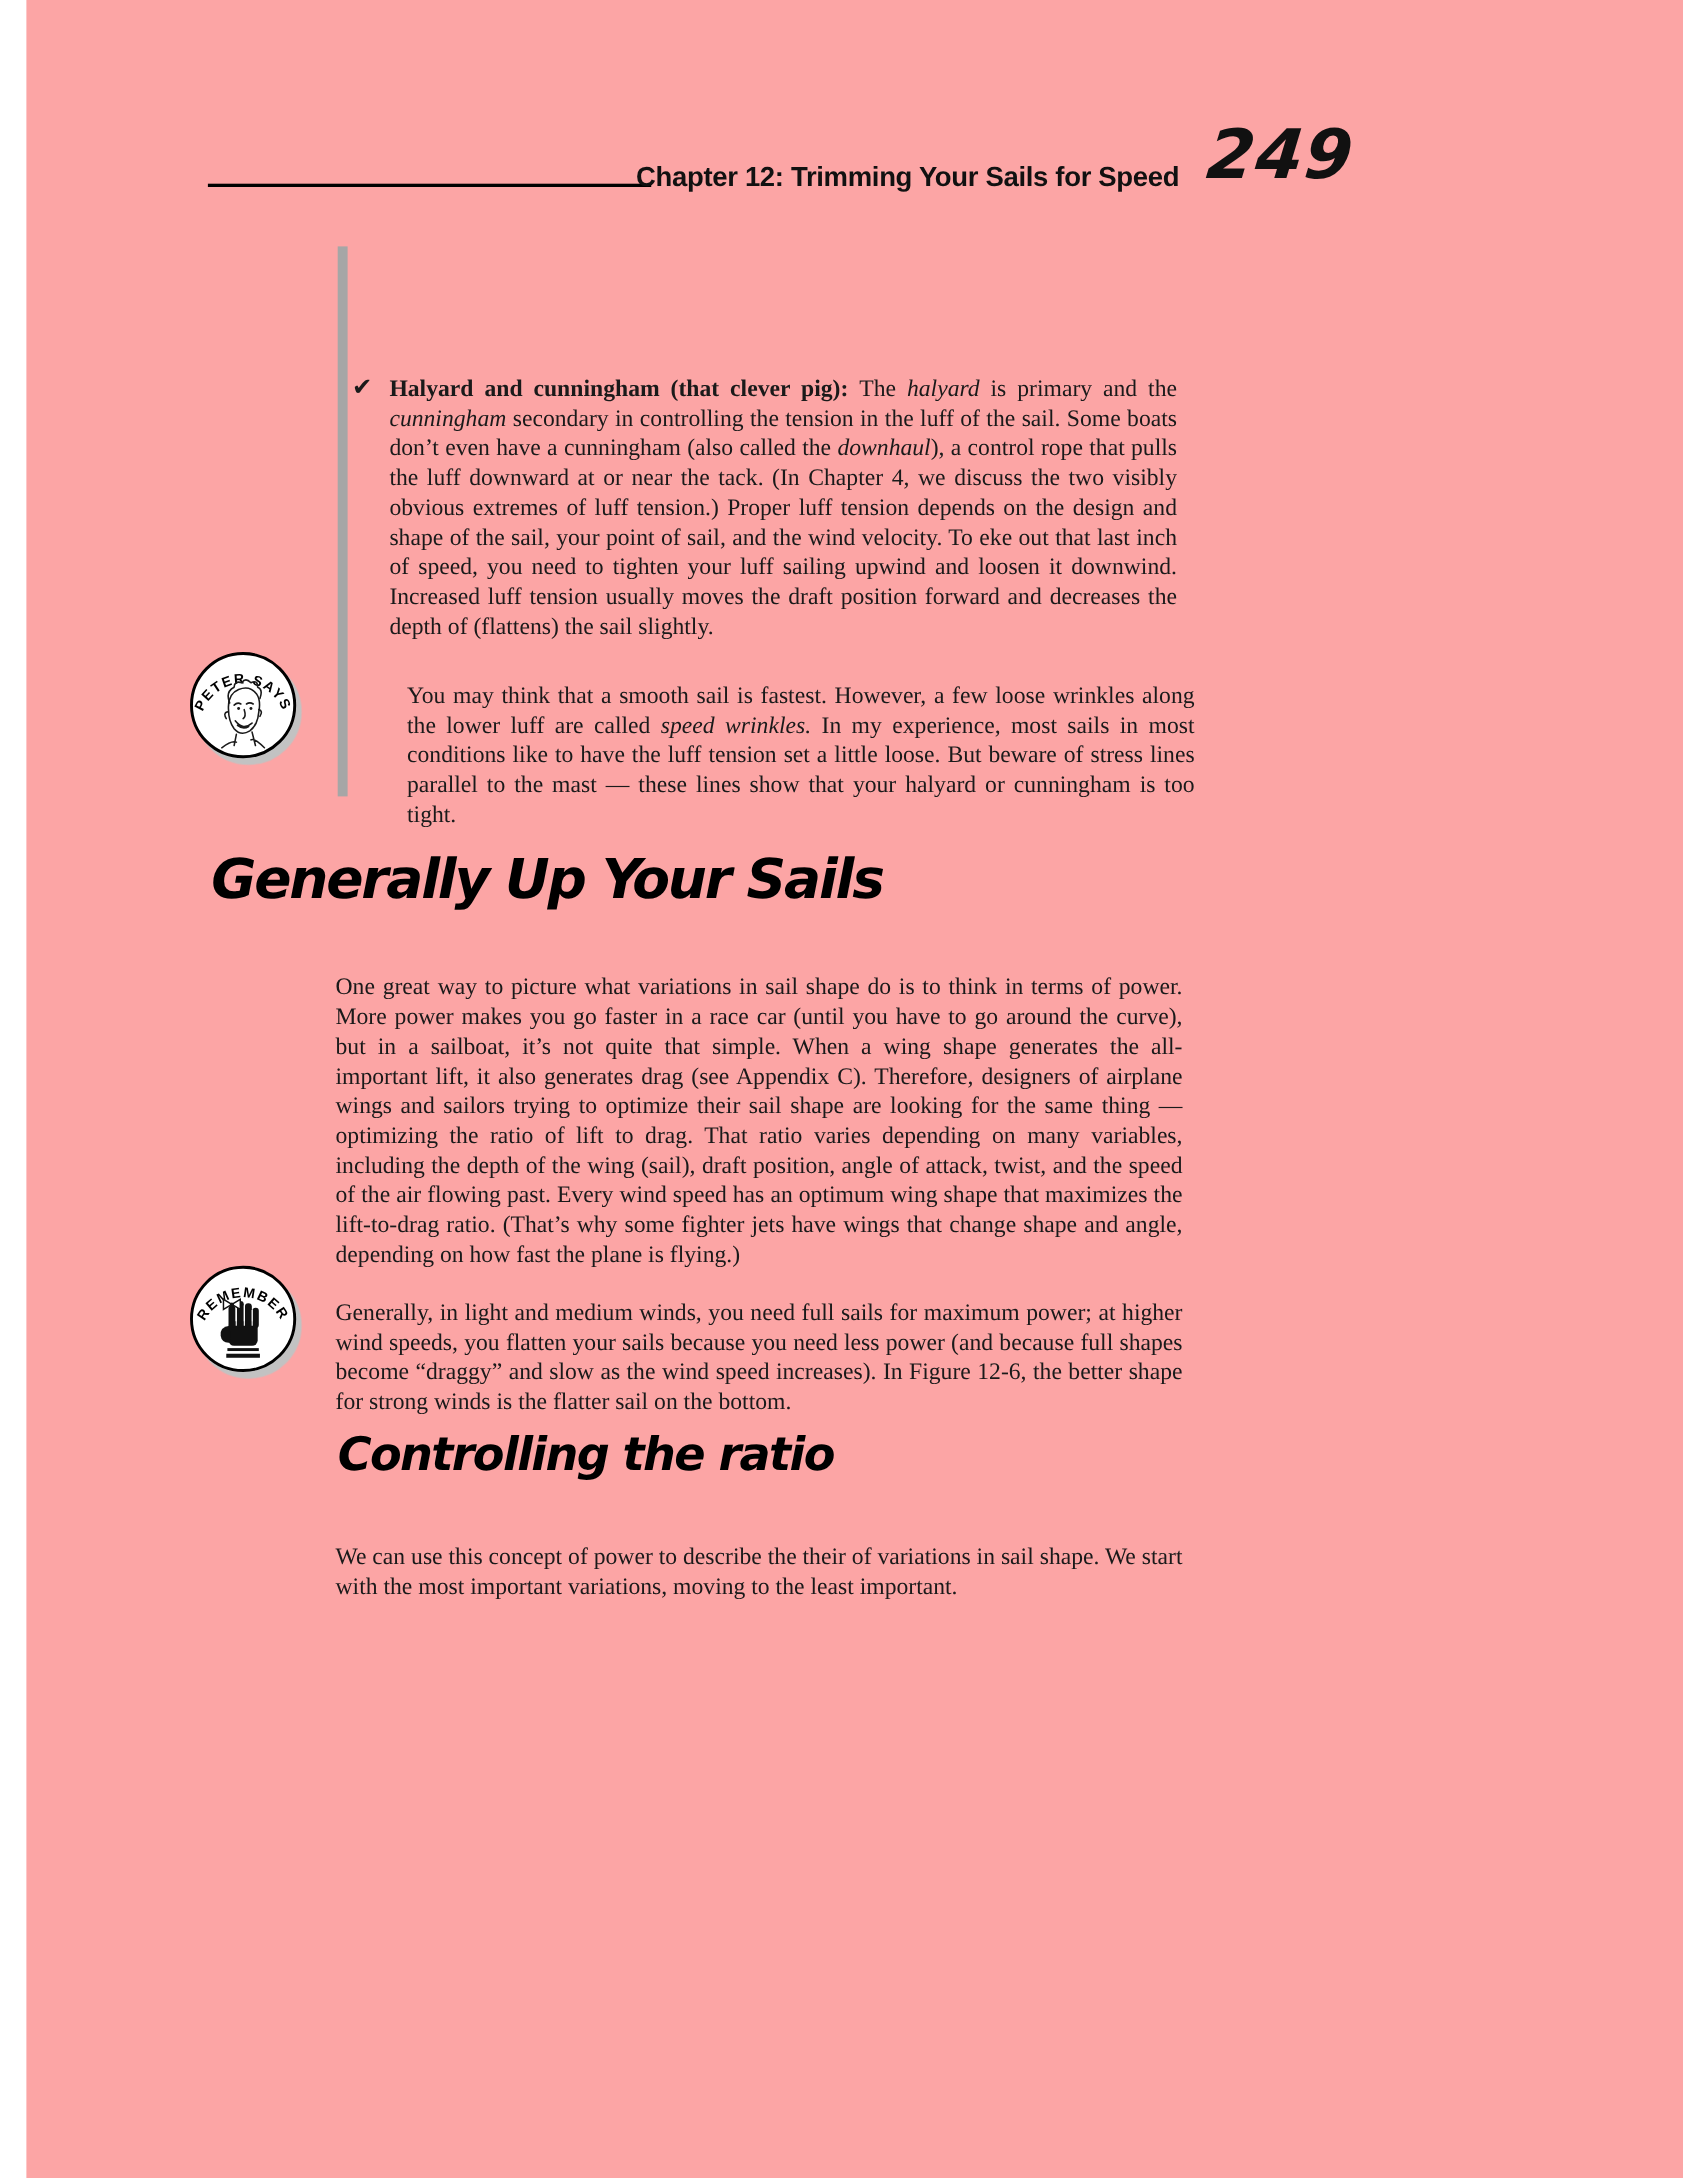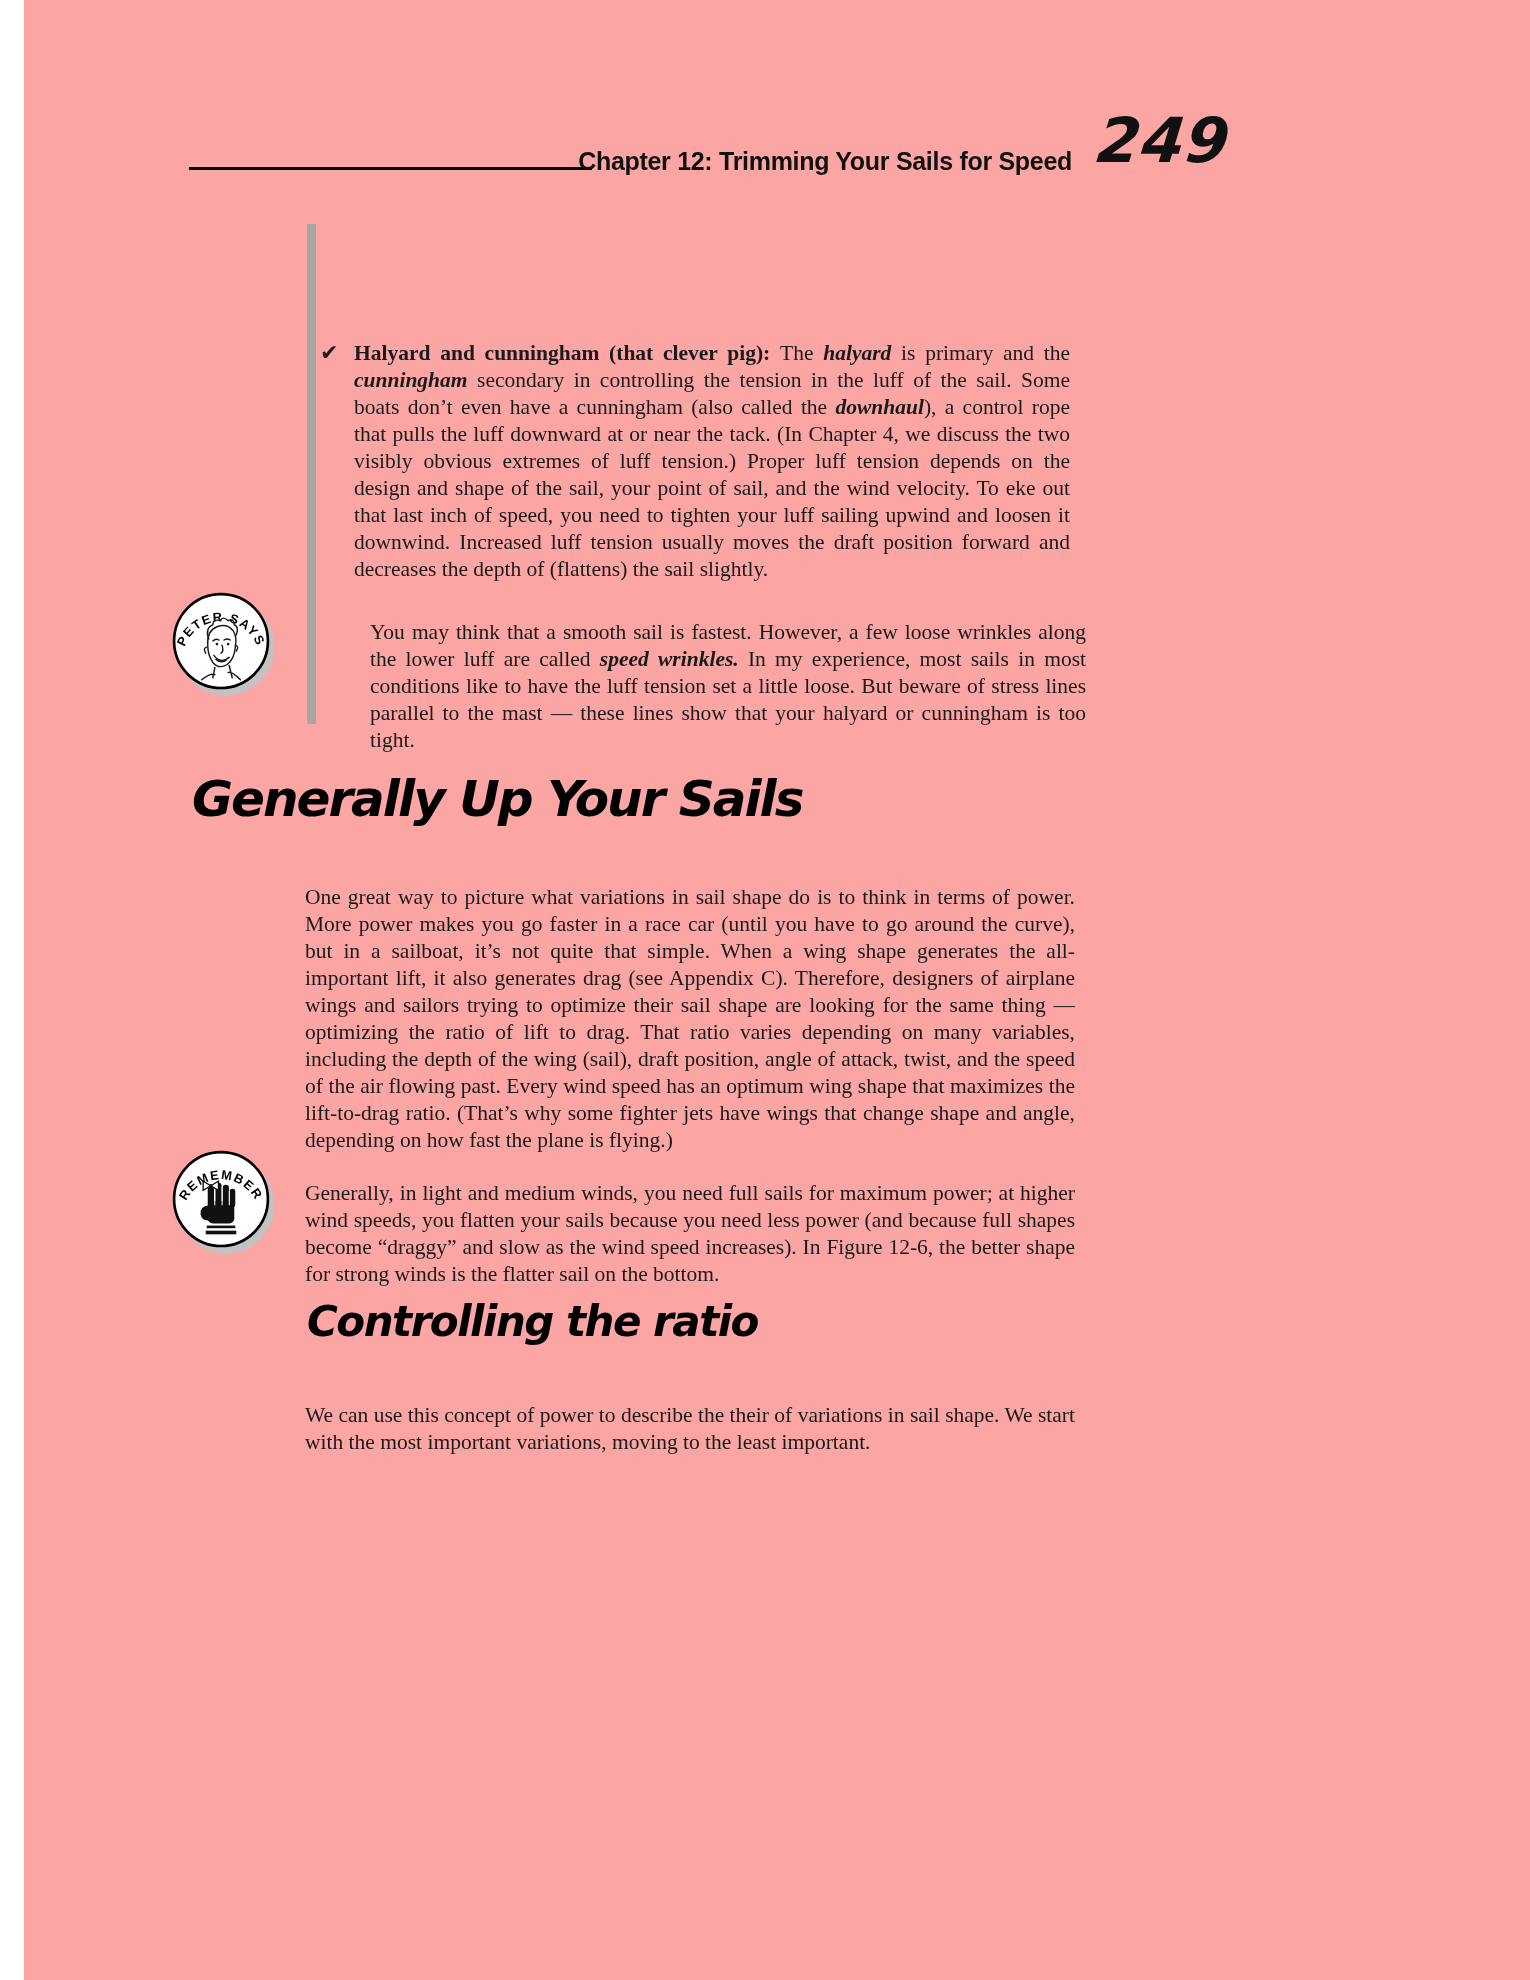--- a/index.html
+++ b/index.html
@@ -45,21 +45,21 @@
   }
 
   
   .body-text {
     font-size: 21.5px;
     line-height: 27px;
     text-align: justify;
     color: #1a1a1a;
   }
   .b { font-weight: bold; }
-  .i { font-style: italic; font-weight: bold; }
+  .i { font-style: italic; }
 
   .sidebar-bar {
     position: absolute;
     left: 283px; top: 224px;
     width: 9px; height: 500px;
     background: #a6a6a6;
   }
 
   .intro-para  { position: absolute; left: 330px; top: 226px; width: 716px; }
 

